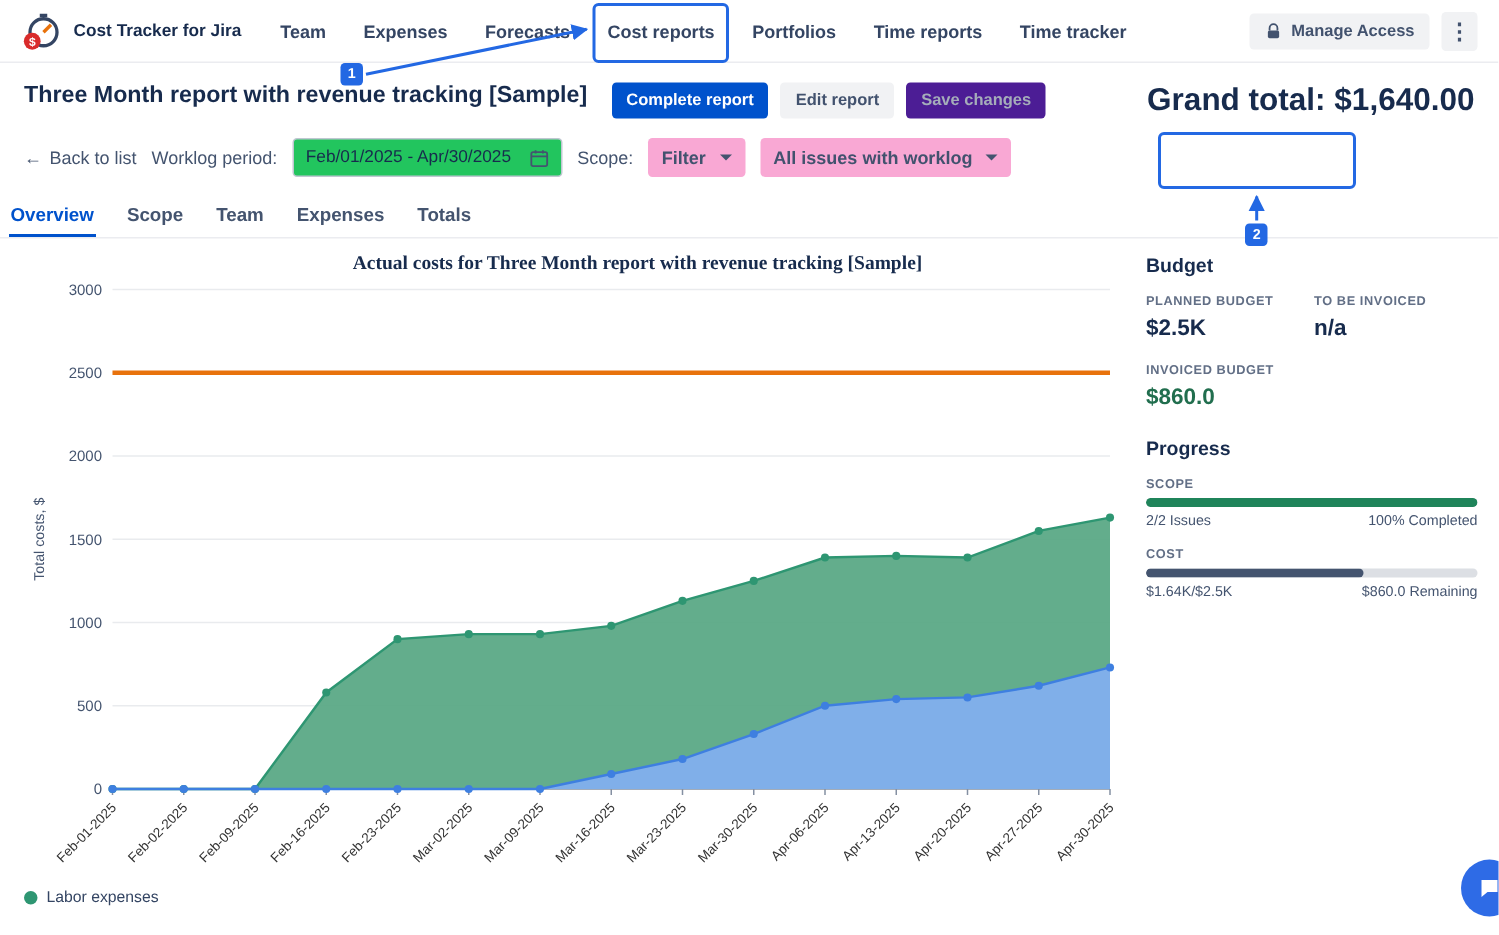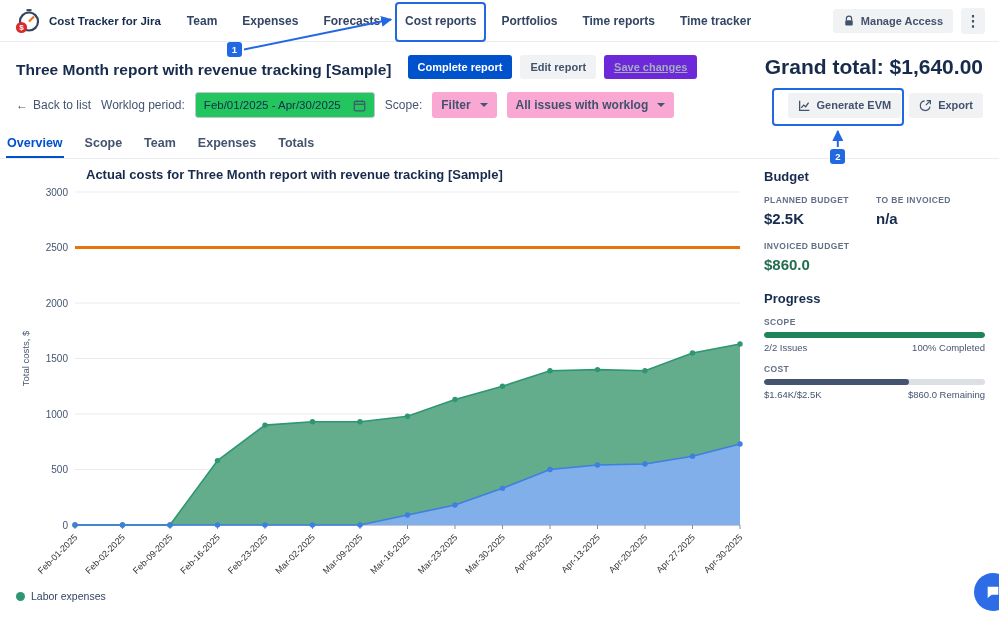--- a/index.html
+++ b/index.html
@@ -13,25 +13,25 @@
   .topnav { height:42px; display:flex; align-items:center; padding:0 14px; border-bottom:1px solid #ebecf0; }
   .logo { width:28px; height:28px; margin-right:7px; flex:0 0 auto; }
   .app-title { font-size:11.5px; font-weight:bold; color:#172b4d; margin-right:24px; white-space:nowrap; }
   .nav-items { display:flex; gap:21px; font-size:12px; font-weight:bold; color:#344563; }
   .nav-item { padding:6px 2px; cursor:pointer; white-space:nowrap; }
   .nav-right { margin-left:auto; display:flex; align-items:center; gap:8px; }
   .btn { border:none; border-radius:3px; font-family:inherit; font-size:11px; font-weight:bold;
          padding:6px 10px; display:inline-flex; align-items:center; gap:6px; cursor:pointer; white-space:nowrap; }
   .btn-subtle { background:#f1f2f4; color:#42526e; }
   .btn-primary { background:#0052cc; color:#fff; }
-  .btn-disabled { background:#6d28d9; color:#a5adba; cursor:default;text-decoration:underline; }
+  .btn-disabled { background:#4c1d95; color:#a5adba; cursor:default; }
   .kebab-btn { background:#f1f2f4; color:#42526e; border:none; border-radius:3px; width:24px; height:26px;
                font-size:15px; font-weight:bold; cursor:pointer; }
   
-  .page-header { display:flex; align-items:flex-end; padding:13px 16px 7px 16px; }
+  .page-header { display:flex; align-items:flex-start; padding:13px 16px 7px 16px; }
   .page-title { font-size:15.5px; font-weight:bold; white-space:nowrap; }
   .header-buttons { display:flex; gap:8px; margin-left:16px; }
   .grand-total { margin-left:auto; font-size:21px; font-weight:bold; white-space:nowrap; }
   
   .toolbar { display:flex; align-items:center; gap:10px; padding:6px 16px 12px 16px; font-size:12px; color:#44546f; }
   .back-link { display:inline-flex; align-items:center; gap:5px; color:#44546f; cursor:pointer; white-space:nowrap; }
   .field-label { white-space:nowrap; color:#44546f; }
   .date-input { display:flex; align-items:center; justify-content:space-between; gap:8px;
                 border:1px solid #bfc7d1; border-radius:3px; padding:4px 8px; width:180px; height:26px;
                 font-size:11.5px; color:#172b4d; background:#22c55e; cursor:pointer; }
@@ -40,21 +40,21 @@
   .caret { width:0; height:0; border-left:4px solid transparent; border-right:4px solid transparent;
            border-top:4px solid #44546f; display:inline-block; }
   .toolbar-right { margin-left:auto; display:flex; gap:8px; }
   
   .tabs { display:flex; gap:20px; padding:0 6px; border-bottom:1px solid #ebecf0; }
   .tab { font-size:12.5px; font-weight:bold; color:#44546f; padding:6px 1px 8px 1px; cursor:pointer; }
   .tab.active { color:#0052cc; box-shadow:inset 0 -2px 0 #0052cc; }
   
   .content { display:flex; padding:2px 14px 0 16px; }
   .chart-area { width:748px; flex:0 0 auto; }
-  .chart-title { font-size:13px; font-weight:bold; margin-top:6px; padding-left:70px; }
+  .chart-title { text-align:center; font-size:13px; font-weight:bold; margin-top:6px; padding-left:70px;font-family:Liberation Serif, serif; }
   .legend { display:flex; justify-content:center; gap:26px; font-size:10.5px; color:#344563; margin-top:0px;flex-direction:column; }
   .legend-item { display:inline-flex; align-items:center; gap:6px; cursor:pointer; }
   .dot { width:9px; height:9px; border-radius:50%; display:inline-block; }
   .line-swatch { width:16px; height:3px; display:inline-block; }
   
   .sidebar { width:221px; margin-left:0; padding-top:8px; }
   .side-section-title { font-size:13px; font-weight:bold; margin-bottom:11px; }
   .budget-grid { display:flex; margin-bottom:14px; }
   .budget-cell { min-width:112px; }
   .mini-label { font-size:8.5px; font-weight:bold; color:#626f86; letter-spacing:0.4px; margin-bottom:5px; white-space:nowrap; }
@@ -134,37 +134,20 @@
     </svg>
   </div>
   <span class="field-label">Scope:</span>
   <div class="select">
     <span>Filter</span>
     <span class="caret"></span>
   </div>
   <div class="select">
     <span>All issues with worklog</span>
     <span class="caret"></span>
-  </div>
-  <div class="toolbar-right">
-    <button class="btn btn-subtle">
-      <svg width="13" height="13" viewBox="0 0 16 16">
-        <path d="M2 2 v12 h12" fill="none" stroke="#44546f" stroke-width="1.6"></path>
-        <polyline points="4,11 7,7.5 9.5,9.5 13,4.5" fill="none" stroke="#44546f" stroke-width="1.6"></polyline>
-      </svg>
-      <span>Generate EVM</span>
-    </button>
-    <button class="btn btn-subtle">
-      <svg width="13" height="13" viewBox="0 0 16 16">
-        <path d="M13.5 9.5 A6 6 0 1 1 7 2.2" fill="none" stroke="#44546f" stroke-width="1.5"></path>
-        <path d="M9.5 2 h4.5 v4.5" fill="none" stroke="#44546f" stroke-width="1.5"></path>
-        <path d="M14 2 L8.5 7.5" fill="none" stroke="#44546f" stroke-width="1.5"></path>
-      </svg>
-      <span>Export</span>
-    </button>
   </div>
 </section>
 
 <nav class="tabs">
   <div class="tab active">Overview</div>
   <div class="tab">Scope</div>
   <div class="tab">Team</div>
   <div class="tab">Expenses</div>
   <div class="tab">Totals</div>
 </nav>

